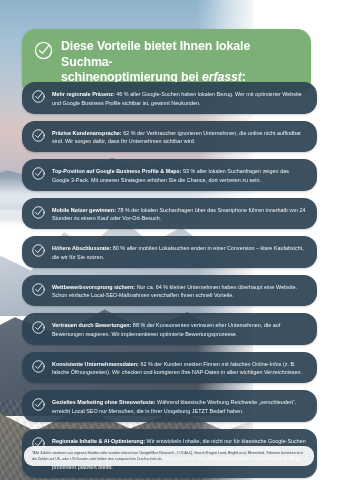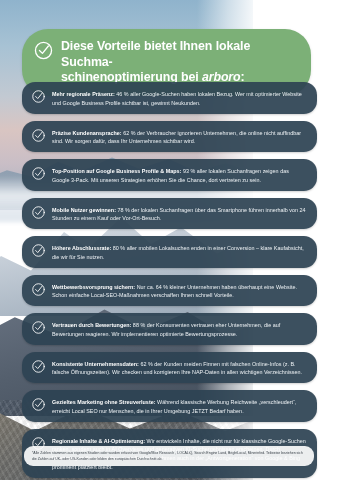--- a/index.html
+++ b/index.html
@@ -105,21 +105,21 @@
   }
 
   
   .header-card {
     position: absolute;
     left: 22px;
     top: 29px;
     width: 289px;
     box-sizing: border-box;
     background: #7cb077;
-    border-radius: 26px;
+    border-radius: 14px;
     padding: 9px 12px 10px 11px;
     display: flex;
     align-items: flex-start;
     gap: 7px;
     box-shadow: 0 1px 3px rgba(0,0,0,.12);
   }
   .header-text {
     color: #ffffff;
     font-size: 12.4px;
     line-height: 1.26;
@@ -206,21 +206,21 @@
 
   <div class="header-card">
     <span class="check-icon big">
       <svg viewBox="0 0 24 24" width="21" height="21" fill="none" stroke="#ffffff" stroke-width="1.5" stroke-linecap="round" stroke-linejoin="round">
         <circle cx="12" cy="12" r="9.2"></circle>
         <path d="M7.4 11.9 L10.8 15.3 L17.6 6.9"></path>
       </svg>
     </span>
     <div class="header-text">
       <span>Diese Vorteile bietet Ihnen lokale Suchma-</span><br>
-      <span>schinenoptimierung bei </span><span class="brand-ital">arboro</span><span>:</span>
+      <span>schinenoptimierung bei </span><span class="brand-ital">erfasst</span><span>:</span>
     </div>
   </div>
 
   <div class="cards" id="cards-container">
       <div class="card">
         <span class="check-icon small"><svg viewBox="0 0 24 24" width="15" height="15" fill="none" stroke="#ffffff" stroke-width="1.4" stroke-linecap="round" stroke-linejoin="round">
             <circle cx="12" cy="12" r="9.2"></circle>
             <path d="M7.4 11.9 L10.8 15.3 L17.6 6.9"></path>
           </svg></span>
         <div class="card-text"><b>Mehr regionale Präsenz:</b><span> 46 % aller Google-Suchen haben lokalen Bezug. Wer mit optimierter Website und Google Business Profile sichtbar ist, gewinnt Neukunden.</span></div>

